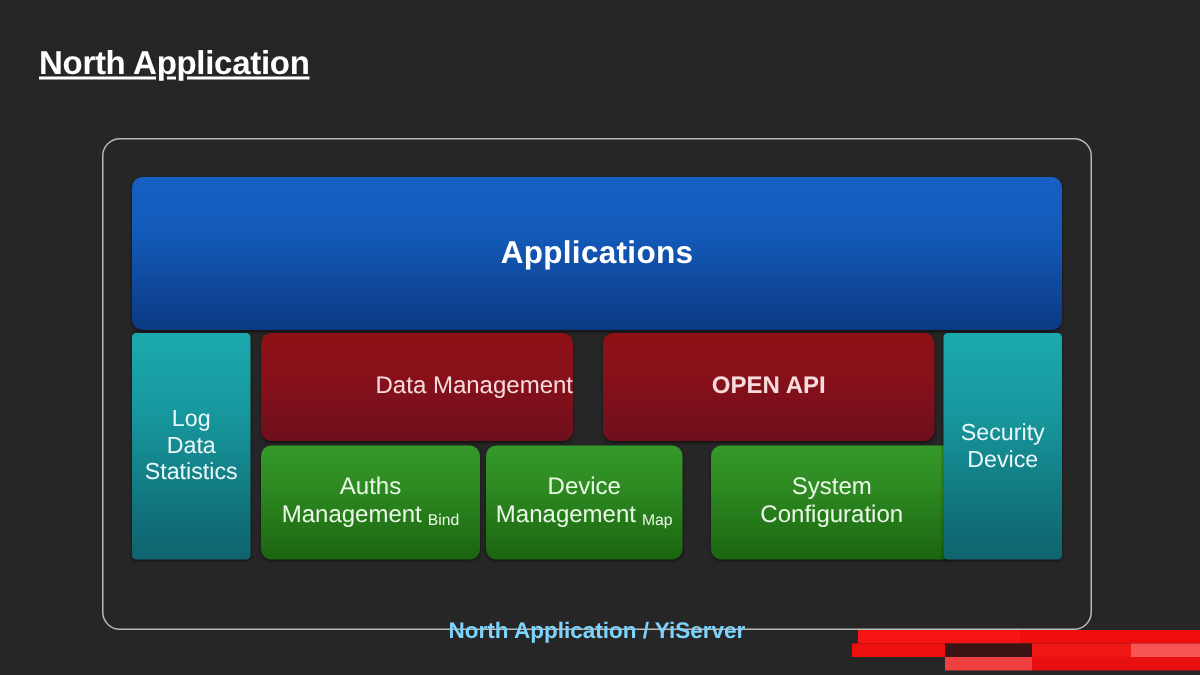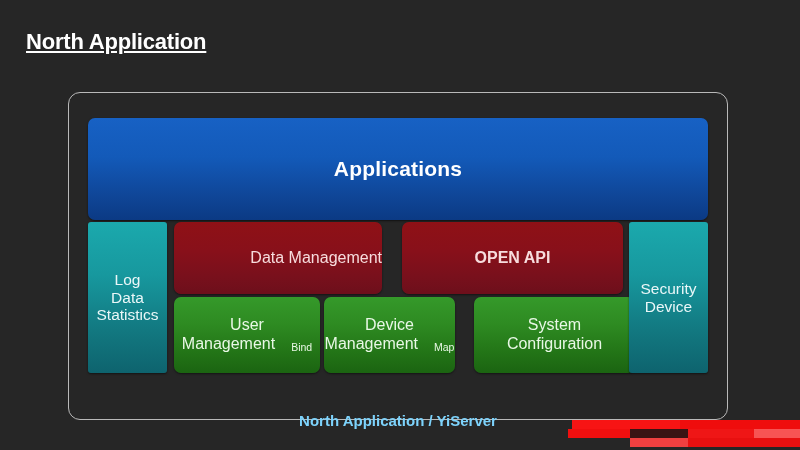--- a/index.html
+++ b/index.html
@@ -114,21 +114,21 @@
   #user-management-block { left: 86px; width: 146px; }
   #device-management-block { left: 236px; width: 131px; }
   #system-configuration-block { left: 386px; width: 161px; }
 
   .block-label {
     display: block;
   }
   .sub-label {
     font-size: 10.5px;
     vertical-align: -2px;
-    padding-left: 16px;
+    padding-left: 4px;
   }
 
   #frame-caption {
     position: absolute;
     left: 68px;
     top: 412px;
     width: 660px;
     text-align: center;
     font-size: 15px;
     font-weight: bold;
@@ -172,21 +172,21 @@
   <div class="block red-block" id="data-management-block">
     <span>Data Management</span>
   </div>
 
   <div class="block red-block" id="open-api-block">
     <span>OPEN API</span>
   </div>
 
   <div class="block green-block" id="user-management-block">
     <span>
-      <span class="block-label">User</span>
+      <span class="block-label">Auths</span>
       <span class="block-label"><span>Management</span><span class="sub-label">Bind</span></span>
     </span>
   </div>
 
   <div class="block green-block" id="device-management-block">
     <span>
       <span class="block-label">Device</span>
       <span class="block-label"><span>Management</span><span class="sub-label">Map</span></span>
     </span>
   </div>

